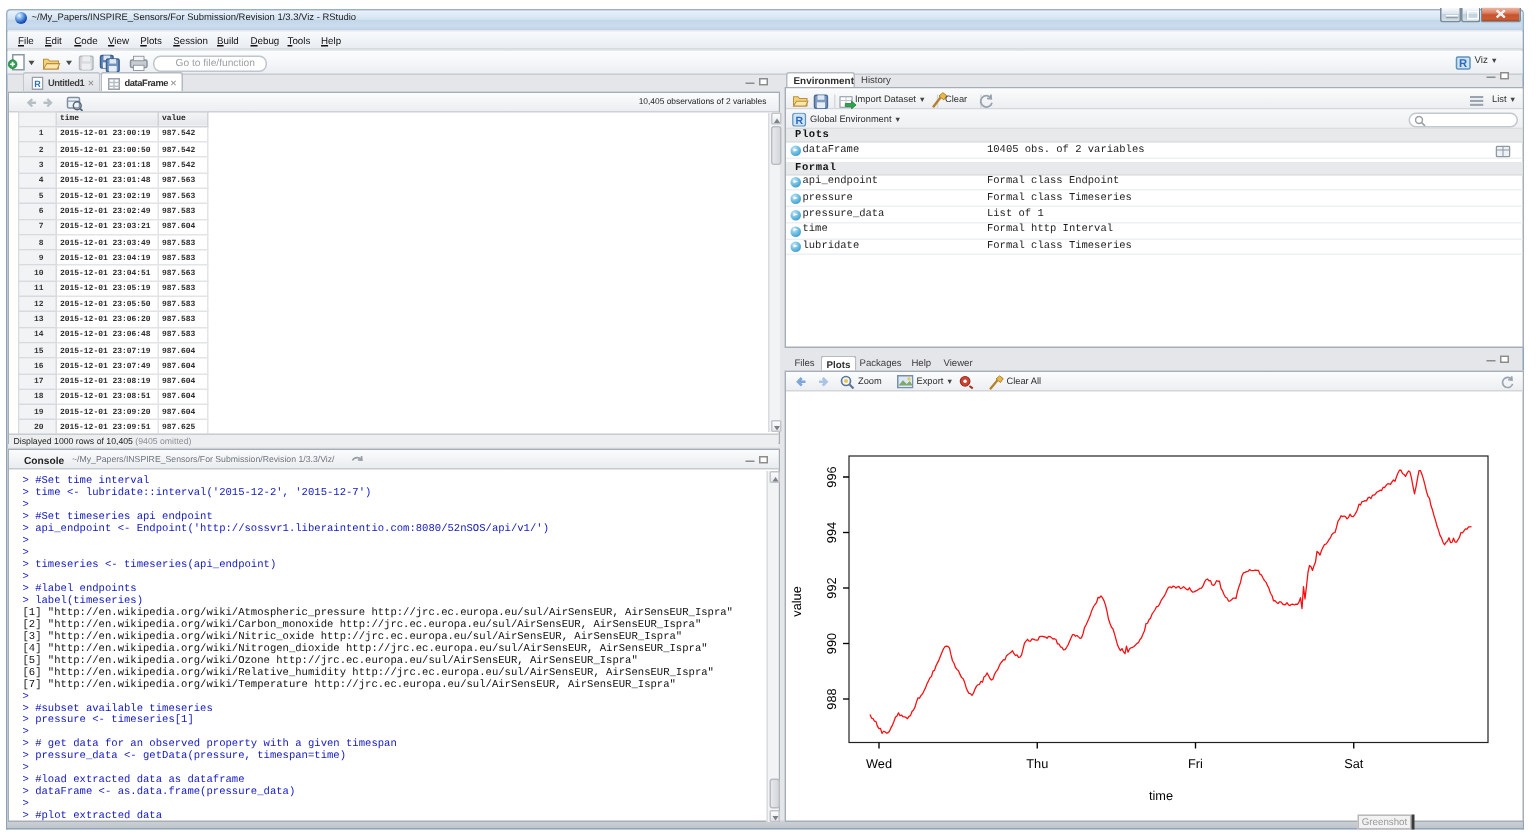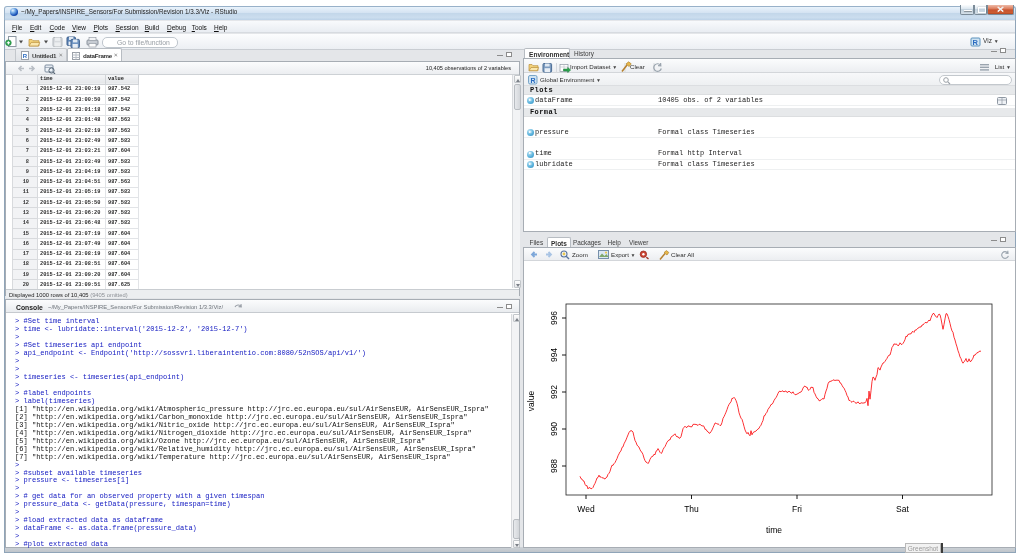--- a/index.html
+++ b/index.html
@@ -435,24 +435,34 @@
         <div class="oball"></div>
         <span class="nm">dataFrame</span>
         <span class="vl">10405 obs. of 2 variables</span>
       <svg style="position:absolute;right:8px;top:2px" width="10" height="8">
           <rect x="0.5" y="0.5" width="9" height="7" rx="1" fill="#eef1f5" stroke="#8f98a3"></rect>
           <line x1="0.5" y1="3" x2="9.5" y2="3" stroke="#8f98a3" stroke-width="0.7"></line>
           <line x1="5" y1="0.5" x2="5" y2="7.5" stroke="#8f98a3" stroke-width="0.7"></line>
         </svg>
     </div>
     <div class="envhdr" style="top:48.5px">Formal</div>
+    <div class="envrow" style="top:57px">
+        <div class="oball"></div>
+        <span class="nm">api_endpoint</span>
+        <span class="vl">Formal class Endpoint</span>
+      </div>
     <div class="envrow" style="top:68px">
         <div class="oball"></div>
         <span class="nm">pressure</span>
         <span class="vl">Formal class Timeseries</span>
+      </div>
+    <div class="envrow" style="top:78.8px">
+        <div class="oball"></div>
+        <span class="nm">pressure_data</span>
+        <span class="vl">List of 1</span>
       </div>
     <div class="envrow" style="top:89.6px">
         <div class="oball"></div>
         <span class="nm">time</span>
         <span class="vl">Formal http Interval</span>
       </div>
     <div class="envrow" style="top:100.4px">
         <div class="oball"></div>
         <span class="nm">lubridate</span>
         <span class="vl">Formal class Timeseries</span>

